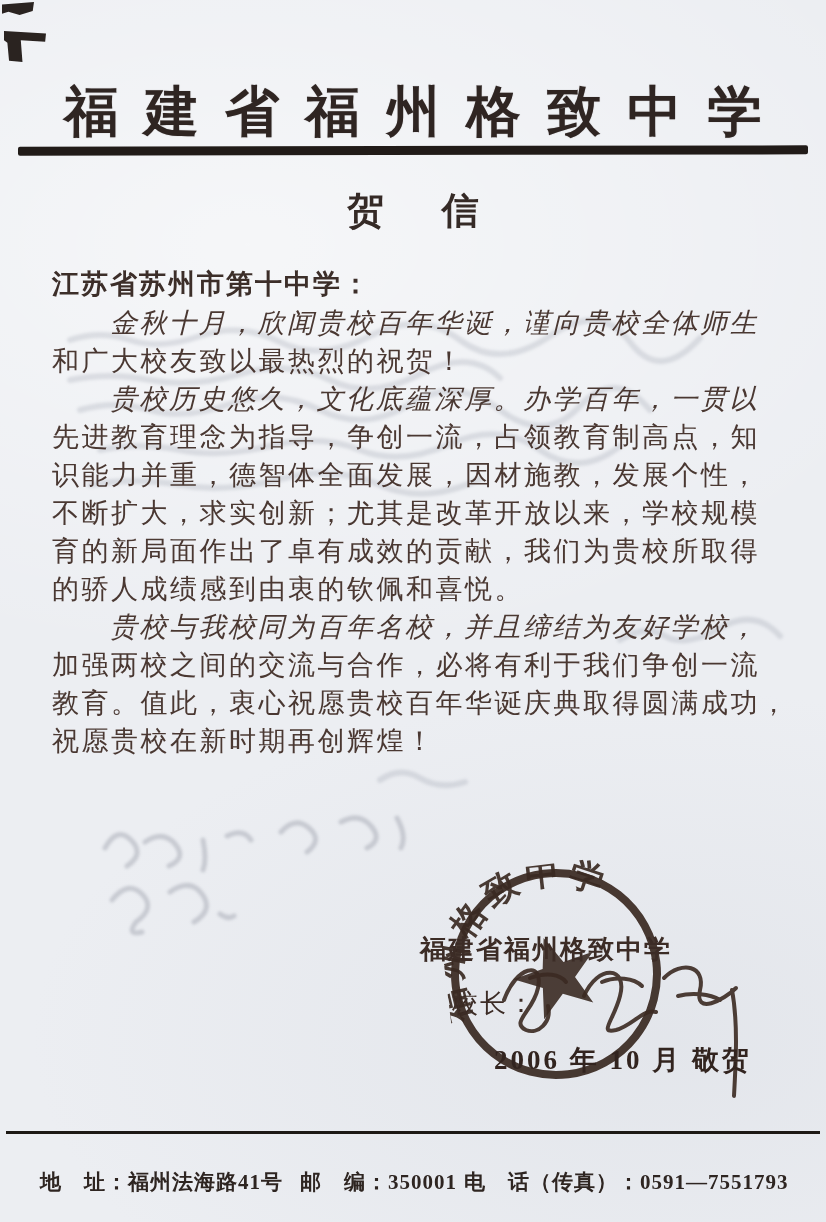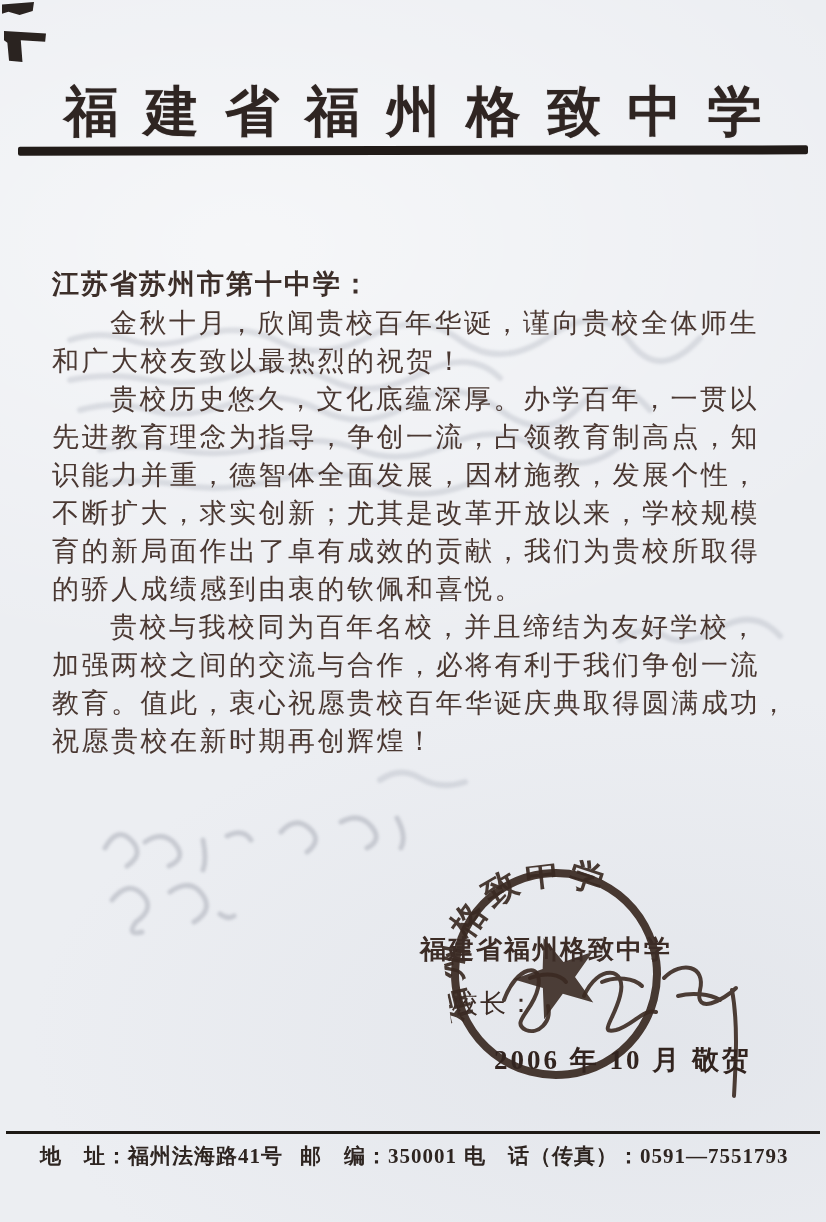--- a/index.html
+++ b/index.html
@@ -25,31 +25,31 @@
   .header-rule{position:absolute;top:146px;left:18px;width:790px;height:9px;background:#211b18;border-radius:2px;transform:rotate(-.1deg);}
   .doc-title{
     position:absolute;top:186px;left:0;width:100%;text-align:center;
     font-size:37px;font-weight:700;letter-spacing:1.55em;padding-left:1.55em;box-sizing:border-box;
     color:#352a26;white-space:nowrap;
   }
   
   .letter{position:absolute;left:52px;top:264px;width:724px;}
   .salutation{font-size:27px;font-weight:700;color:#3c2e29;height:40px;line-height:40px;letter-spacing:2px;white-space:nowrap;}
   .bline{font-size:27px;font-weight:500;height:38px;line-height:38px;letter-spacing:2.5px;white-space:nowrap;color:#4a3832;}
-  .bline.ind{text-indent:2.15em;}
+  .bline.ind{text-indent:2.15em;font-style:italic;}
   
   .sig-school{position:absolute;left:420px;top:932px;font-size:26px;font-weight:700;letter-spacing:2px;color:#3c2c26;white-space:nowrap;}
   .sig-principal{position:absolute;left:452px;top:986px;font-size:26px;font-weight:400;letter-spacing:2px;color:#3c2c26;}
   .sig-date{position:absolute;left:458px;top:1042px;font-size:27px;font-weight:700;letter-spacing:3px;color:#32241f;white-space:nowrap;margin-left:36px;}
   .seal{position:absolute;left:446px;top:864px;width:220px;height:220px;transform:rotate(-7deg);}
   .handwriting{position:absolute;left:486px;top:938px;width:270px;height:170px;}
   
   .footer-rule{position:absolute;top:1131px;left:6px;width:814px;height:3px;background:#1d1915;}
   .footer{position:absolute;top:1142px;left:0;width:826px;height:36px;font-size:21px;font-weight:700;color:#2e2521;}
-  .footer .seg{position:absolute;white-space:nowrap;letter-spacing:1px;}
+  .footer .seg{position:absolute;white-space:nowrap;letter-spacing:1px;margin-top:26px;}
   .footer .seg.addr{left:40px;}
   .footer .seg.post{left:300px;}
   .footer .seg.phone{left:464px;}
   
   .bleed{position:absolute;left:0;top:0;pointer-events:none;}
 </style>
 </head>
 <body>
 
 <div class="paper">
@@ -73,20 +73,21 @@
       <path d="M380,780 q20,-14 40,-2 t45,4"></path>
     </g>
     <g fill="none" stroke="#8d919e" stroke-width="5" stroke-linecap="round" filter="url(#bl)" opacity=".38">
       <path d="M105,848 q12,-22 26,-8 t-4,26 m18,-24 q18,-12 30,2 t-6,22 m34,-26 q4,20 0,30 m24,-34 q16,-8 24,4 m30,-8 q14,-16 28,-4 t-2,24 m34,-30 q18,-10 30,4 t-4,22 m30,-30 q10,18 4,30"></path>
       <path d="M112,900 q16,-20 30,-6 t-6,28 q-10,14 6,10 m28,-40 q20,-14 32,2 t-8,28 m26,-8 q8,6 14,2"></path>
     </g>
   </svg>
 
   <div class="header-title">福建省福州格致中学</div>
   <div class="header-rule"></div>
+  <div class="doc-title">贺信</div>
 
   <div class="letter">
     <div class="salutation">江苏省苏州市第十中学：</div>
     <div class="bline ind">金秋十月，欣闻贵校百年华诞，谨向贵校全体师生</div>
     <div class="bline">和广大校友致以最热烈的祝贺！</div>
     <div class="bline ind">贵校历史悠久，文化底蕴深厚。办学百年，一贯以</div>
     <div class="bline">先进教育理念为指导，争创一流，占领教育制高点，知</div>
     <div class="bline">识能力并重，德智体全面发展，因材施教，发展个性，</div>
     <div class="bline">不断扩大，求实创新；尤其是改革开放以来，学校规模</div>
     <div class="bline">育的新局面作出了卓有成效的贡献，我们为贵校所取得</div>

